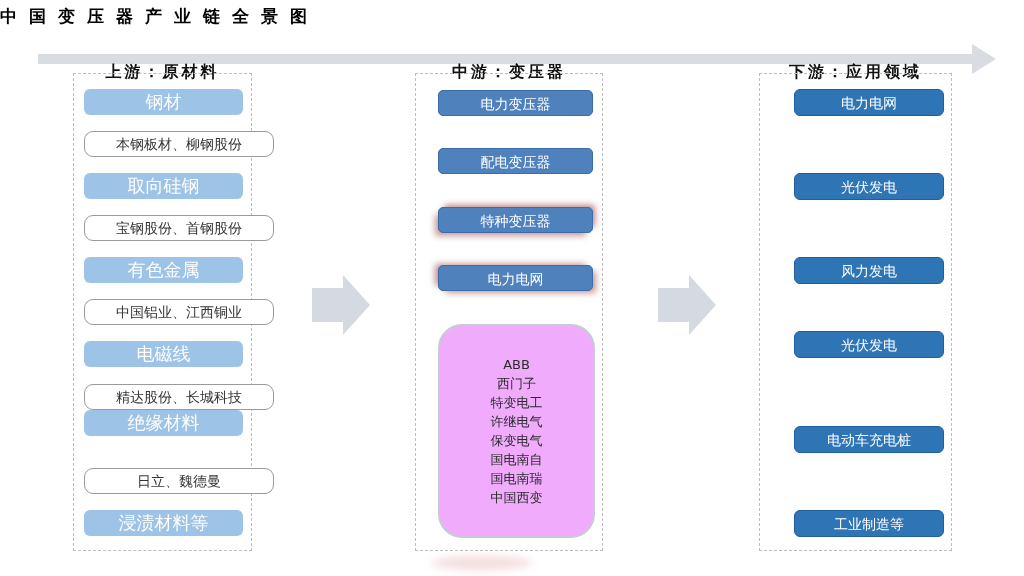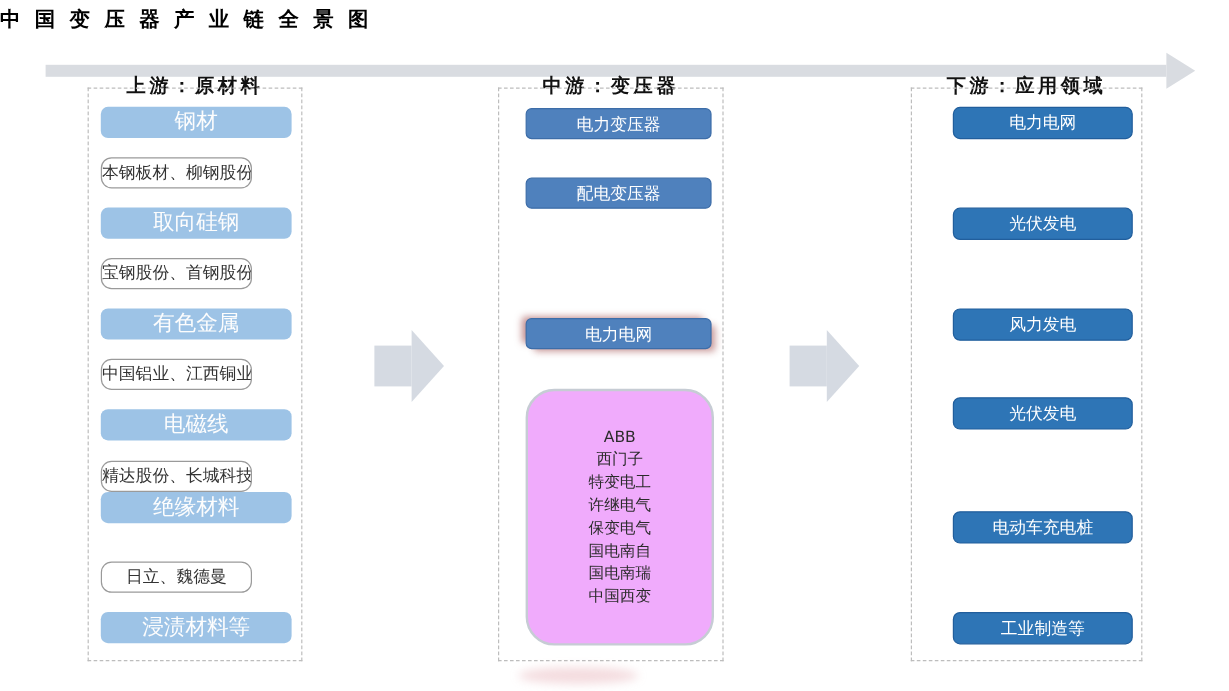--- a/index.html
+++ b/index.html
@@ -48,21 +48,21 @@
   
   .pill{
     position:absolute;box-sizing:border-box;text-align:center;
     white-space:nowrap;overflow:hidden;
   }
   .pill.cat{
     left:10px;width:159px;height:26px;line-height:26px;border-radius:6px;
     background:var(--light_blue,#9DC3E6);color:#fdfdfd;font-size:18px;
   }
   .pill.sup{
-    left:10px;width:126px;height:26px;line-height:24px;border-radius:9px;
+    left:10px;width:190px;height:26px;line-height:24px;border-radius:9px;
     background:#fff;border:1px solid #9a9a9a;color:#333;font-size:14px;
   }
   .pill.prod{
     left:22px;width:155px;height:26px;line-height:26px;border-radius:5px;
     background:var(--mid_blue,#4F81BD);border:1px solid #3D6DA8;
     color:#fff;font-size:14px;
   }
   .pill.app{
     left:34px;width:150px;height:27px;line-height:27px;border-radius:6px;
     background:var(--deep_blue,#2E75B6);border:1px solid #215E9C;
@@ -125,20 +125,21 @@
     <div class="pill cat" style="top:267px">电磁线</div>
     <div class="pill sup" style="top:310px">精达股份、长城科技</div>
     <div class="pill cat" style="top:336px">绝缘材料</div>
     <div class="pill sup" style="top:394px">日立、魏德曼</div>
     <div class="pill cat" style="top:436px">浸渍材料等</div>
   </div>
 
   <div class="col mid">
     <div class="pill prod" style="top:74px">配电变压器</div>
     <div class="pill prod" style="top:16px">电力变压器</div>
+    <div class="pill prod wm1" style="top:133px">特种变压器</div>
     <div class="pill prod wm2" style="top:191px">电力电网</div>
 
     <div class="man-box">
       <div class="line">ABB</div>
       <div class="line">西门子</div>
       <div class="line">特变电工</div>
       <div class="line">许继电气</div>
       <div class="line">保变电气</div>
       <div class="line">国电南自</div>
       <div class="line">国电南瑞</div>

